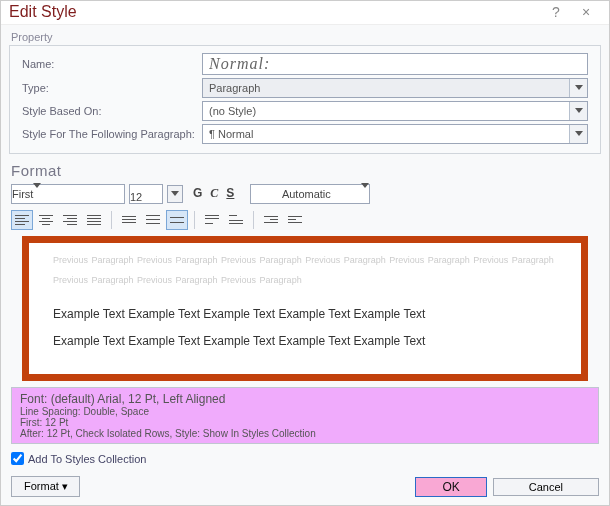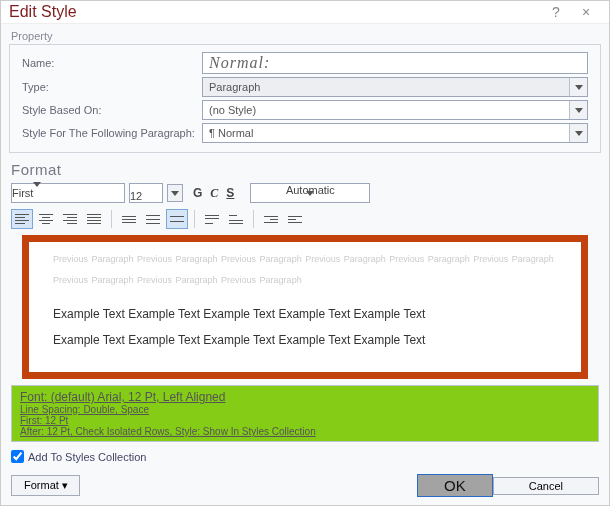--- a/index.html
+++ b/index.html
@@ -23,38 +23,38 @@
 .combo .arrow { width: 18px; height: 100%; border-left: 1px solid #b6c0ce; display: flex; align-items: center; justify-content: center; background: #f0f2f5; }
 .format-label { font-size: 15px; color: #778; padding: 2px 10px; letter-spacing: 0.5px; }
 .format-toolbar { display: flex; align-items: center; gap: 4px; padding: 3px 10px; }
 .font-combo { width: 114px; border: 1px solid #9ca6b8; height: 20px; background: #fff; display: flex; align-items: center; }
 .size-combo { width: 34px; border: 1px solid #9ca6b8; height: 20px; background: #fff; display: flex; align-items: flex-end; }
 .mini-arrow { width: 16px; height: 18px; border: 1px solid #9ca6b8; background: #f0f2f5; display: flex; align-items: center; justify-content: center; }
 .bic { display: flex; gap: 8px; margin: 0 6px; }
 .bic span { font-size: 12px; font-weight: bold; cursor: pointer; }
 .bic .ital { font-style: italic; font-family: serif; }
 .bic .under { text-decoration: underline; }
-.color-combo { width: 120px; border: 1px solid #9ca6b8; height: 20px; background: #fff; display: flex; align-items: center; margin-left: 6px; flex-direction: column; }
+.color-combo { width: 120px; border: 1px solid #9ca6b8; height: 20px; background: #fff; display: flex; align-items: center; margin-left: 6px; }
 .toolbar2 { display: flex; align-items: center; gap: 2px; padding: 3px 10px 6px 10px; }
 .tb-btn { width: 22px; height: 20px; border: 1px solid transparent; display: flex; align-items: center; justify-content: center; cursor: pointer; }
 .tb-btn.active { border: 1px solid #7ba7d7; background: #d6e6f7; }
 .tb-sep { width: 1px; height: 18px; background: #c8cdd6; margin: 0 4px; }
 .align-icon { width: 14px; display: flex; flex-direction: column; gap: 2px; }
 .align-icon .ln { height: 1px; background: #555; }
 .preview { margin: 0 21px; border: 7px solid #c2410c; background: #fff; height: 148px; padding: 10px 24px; overflow: hidden; }
 .preview .faint { color: #ccc; font-size: 9px; line-height: 1.6; word-spacing: 1px; }
 .preview .sample { color: #333; font-size: 12px; margin-top: 14px; line-height: 2.2; font-family: Arial, sans-serif; }
-.summary-box { margin: 6px 10px 2px 10px; border: 1px solid #c0c6d0; background: #84cc16; padding: 4px 8px; font-size: 10px; color: #555; text-decoration: underline; }
+.summary-box { margin: 6px 10px 2px 10px; border: 1px solid #c0c6d0; background: #f0abfc; padding: 4px 8px; font-size: 10px; color: #555; }
 .summary-box .m { font-size: 12px; }
 .opts { padding: 6px 3px 2px 10px; color: #446; }
 .opts label { display: flex; align-items: center; gap: 4px; font-size: 11px; margin-bottom: 3px; }
-.bottom-bar { display: flex; align-items: center; padding: 6px 10px 8px 10px; }
+.bottom-bar { display: flex; align-items: center; padding: 6px 10px 8px 10px; gap: 6px; }
 .format-btn { border: 1px solid #a4abb7; background: #f3f4f7; padding: 3px 12px; font-size: 11px; cursor: pointer; }
 .spacer { flex: 1; }
-.ok-btn { border: 1px solid #2a6bc7; background: #a3a3a3; color: #111; padding: 2px 26px; font-size: 15px; cursor: pointer; }
+.ok-btn { border: 1px solid #2a6bc7; background: #f9a8d4; color: #111; padding: 2px 26px; font-size: 12px; cursor: pointer; }
 .cancel-btn { border: 1px solid #a4abb7; background: #f3f4f7; padding: 2px 35px; font-size: 11px; cursor: pointer; }
 input[type=checkbox], input[type=radio] { margin: 0; }
 .chevron-down { border-left: 4px solid transparent; border-right: 4px solid transparent; border-top: 5px solid #555; }
 </style>
 </head>
 <body>
 
 <div class="dialog">
 
   <div class="titlebar">

